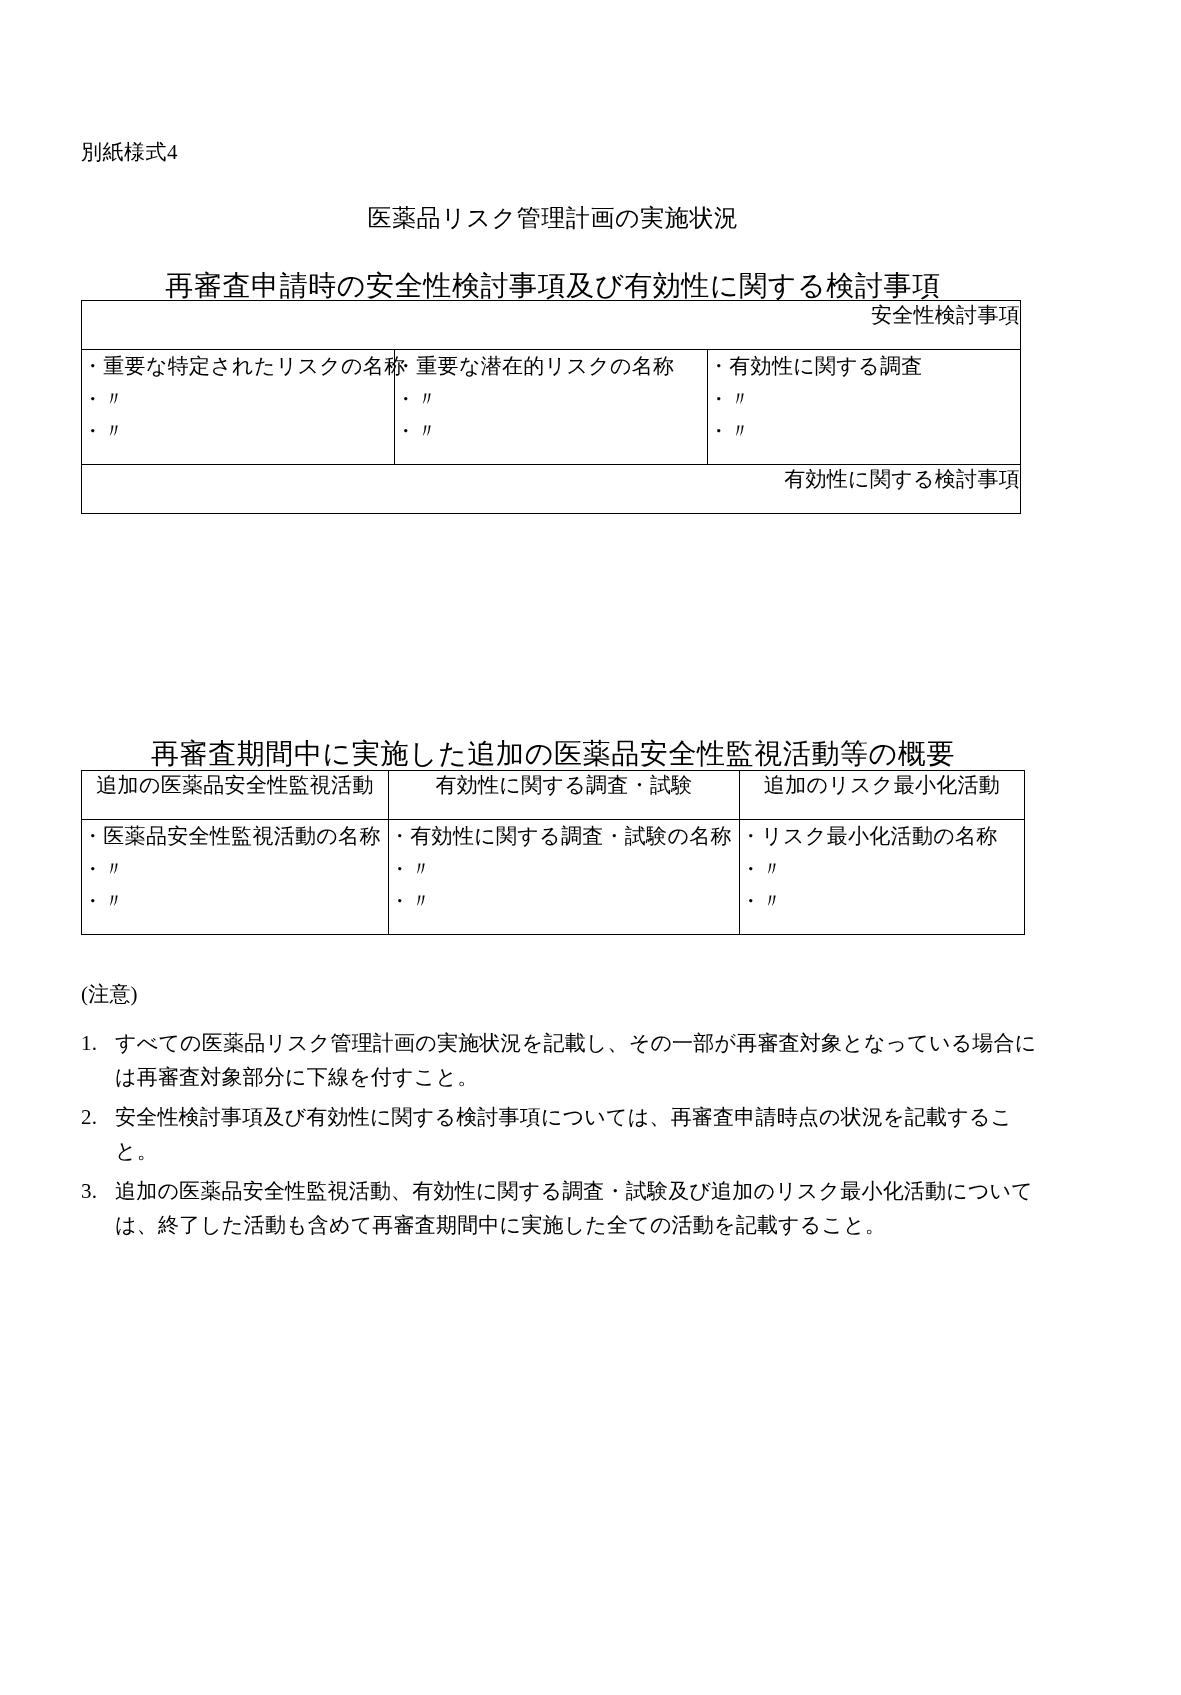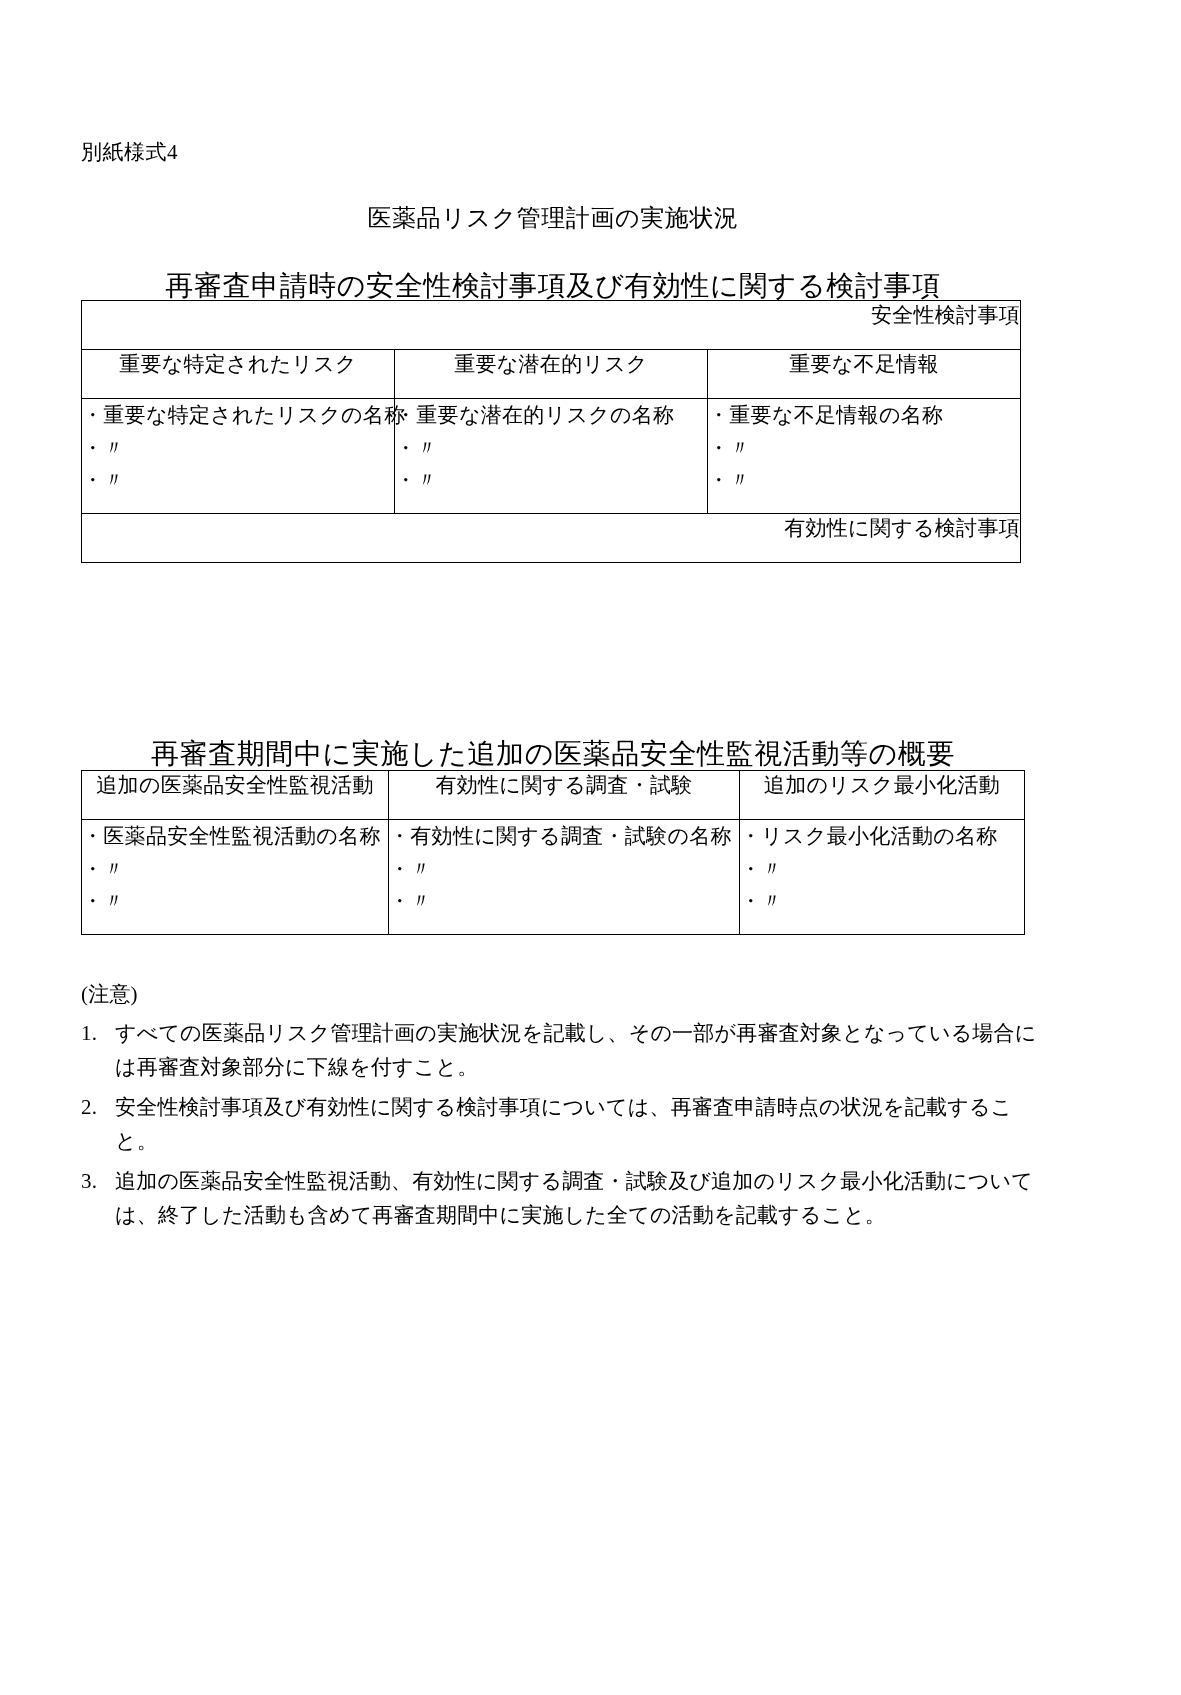--- a/index.html
+++ b/index.html
@@ -124,21 +124,21 @@
   
   .notes {
     position: absolute;
     left: 78px;
     top: 980px;
     width: 960px;
     font-size: 21px;
     letter-spacing: 0.2px;
   }
   .notes-heading {
-    margin: 0 0 8px 0;
+    margin: 0 0 18px 0;
     white-space: nowrap;
     font-family: Liberation Serif, serif;
   }
   .note-item {
     display: flex;
     align-items: flex-start;
     margin-bottom: 6px;
     line-height: 1.62;
   }
   .note-num {
@@ -160,42 +160,37 @@
   <div class="doc-title">医薬品リスク管理計画の実施状況</div>
 
   <div class="section-caption" id="caption-1">再審査申請時の安全性検討事項及び有効性に関する検討事項</div>
 
   <table class="doc-table" id="table-safety">
     <tbody>
       <tr>
         <td class="banner-cell" colspan="3">安全性検討事項</td>
       </tr>
       <tr>
-        <th class="col-head w-c1">重要な特定されたリスク</th>
-        <th class="col-head w-c2">重要な潜在的リスク</th>
-        <th class="col-head w-c3">重要な不足情報</th>
-      </tr>
-      <tr>
         <td class="body-cell tall">
           <ul class="bullet-list">
             <li>・重要な特定されたリスクの名称</li>
             <li>・〃</li>
             <li>・〃</li>
           </ul>
         </td>
         <td class="body-cell tall">
           <ul class="bullet-list">
             <li>・重要な潜在的リスクの名称</li>
             <li>・〃</li>
             <li>・〃</li>
           </ul>
         </td>
         <td class="body-cell tall">
           <ul class="bullet-list">
-            <li>・重要な不足情報の名称</li>
+            <li>・有効性に関する調査</li>
             <li>・〃</li>
             <li>・〃</li>
           </ul>
         </td>
       </tr>
       <tr>
         <td class="banner-cell" colspan="3">有効性に関する検討事項</td>
       </tr>
     </tbody>
   </table>

